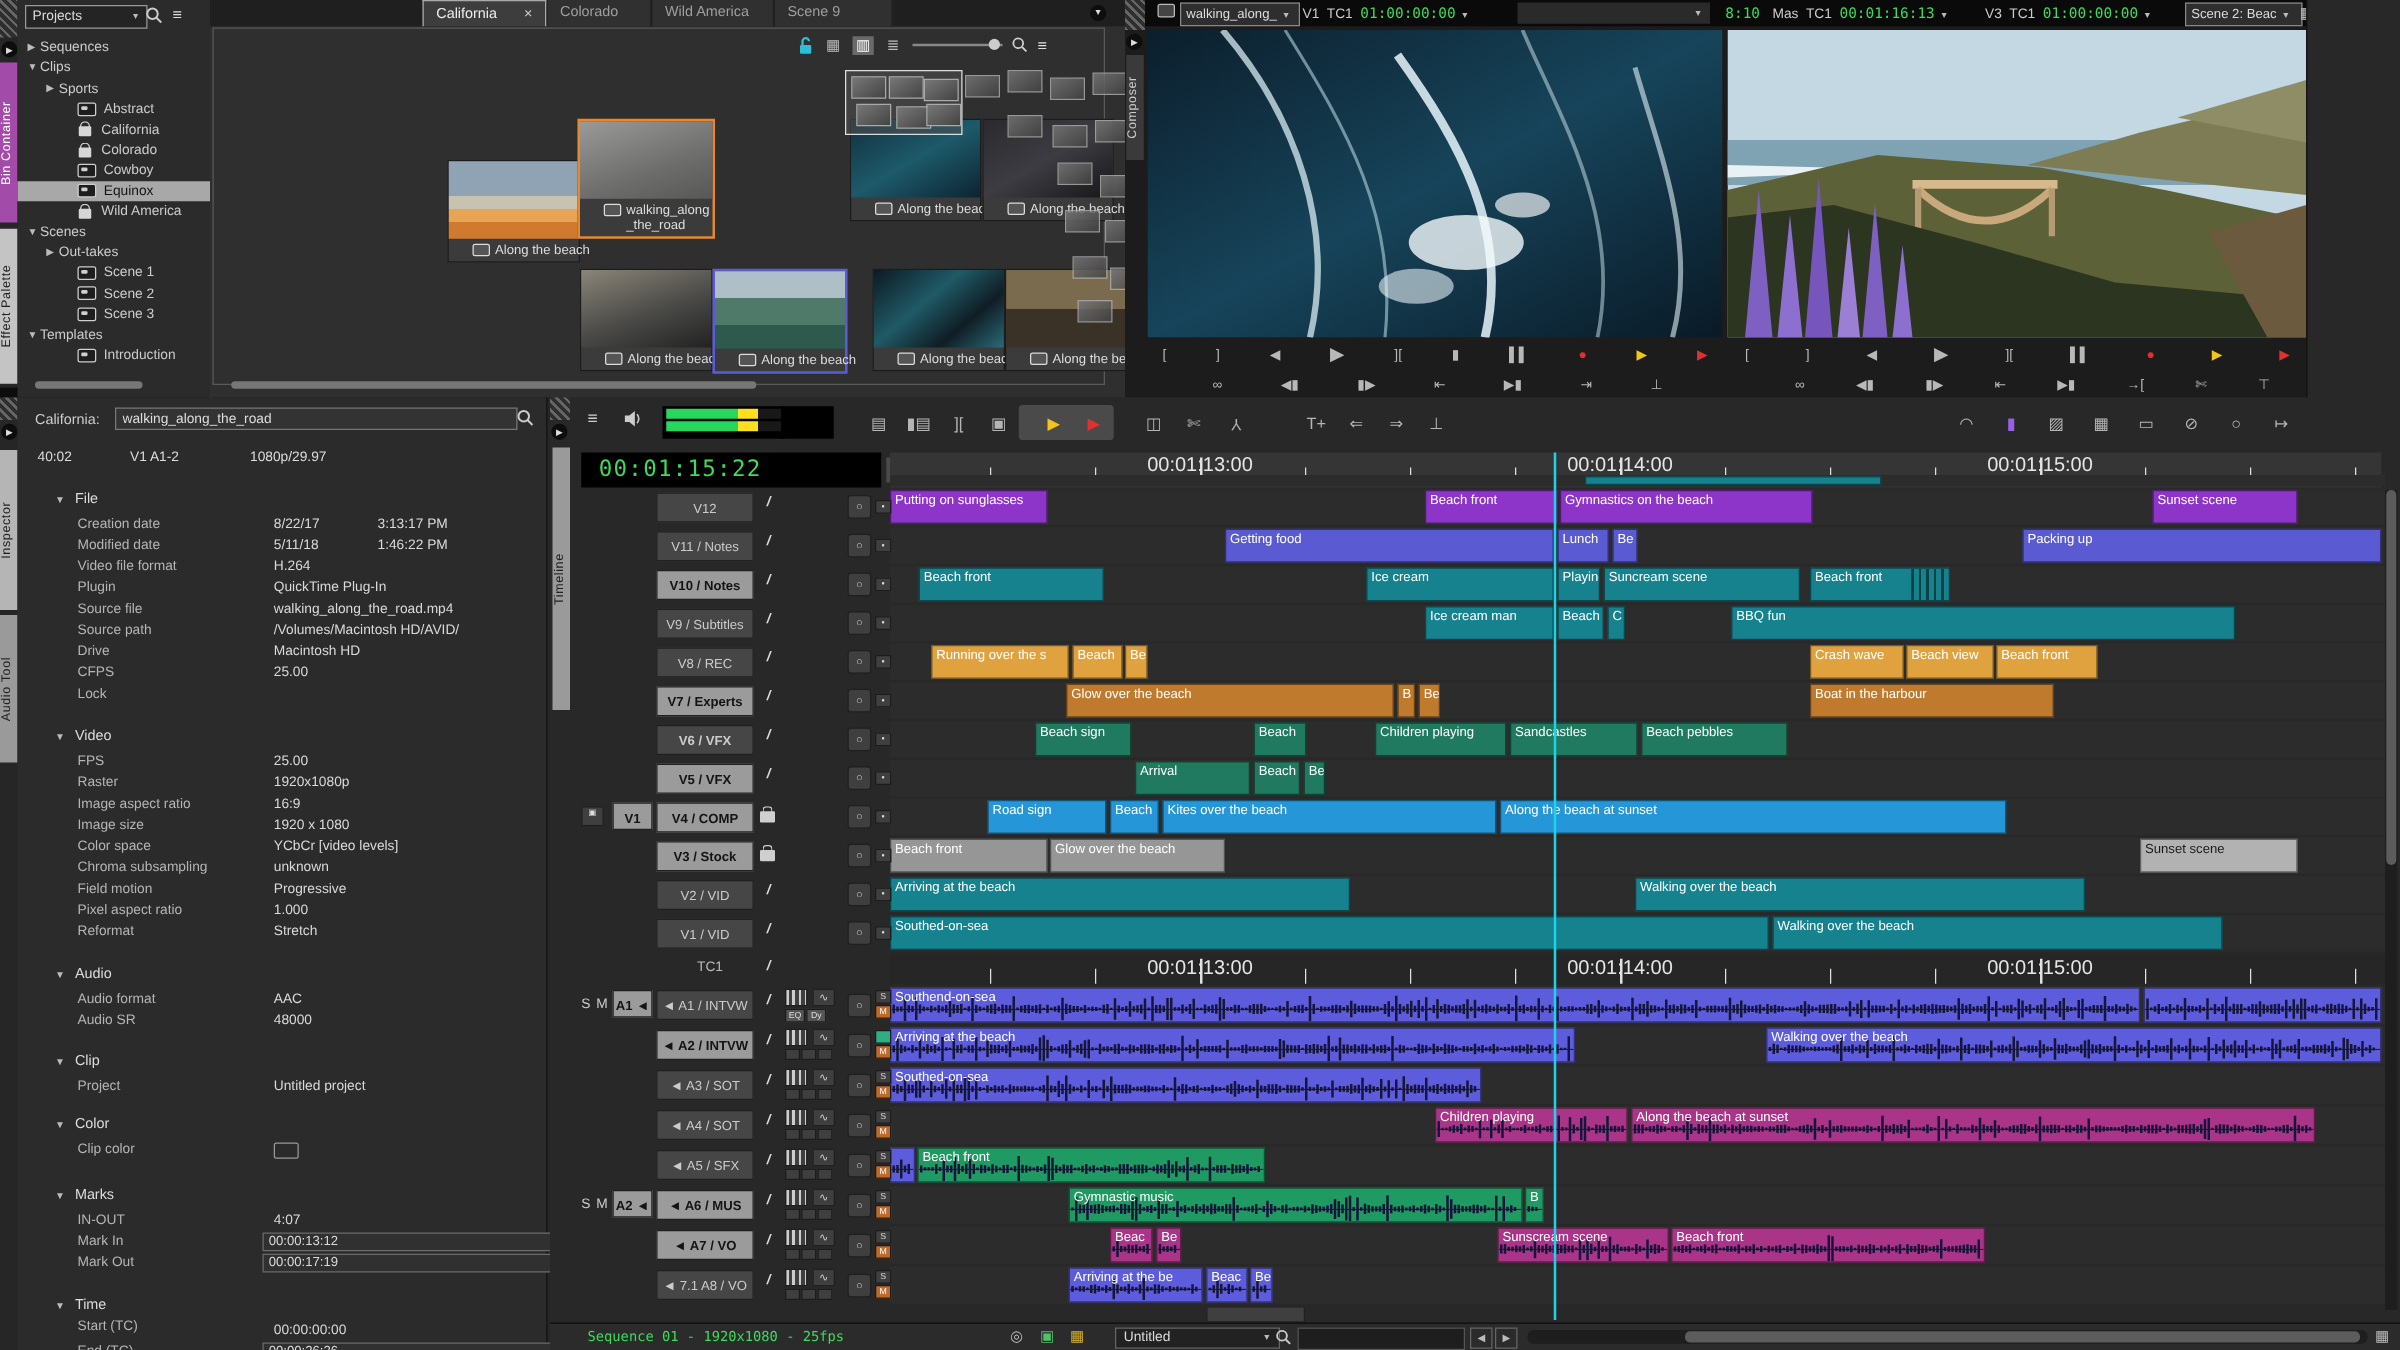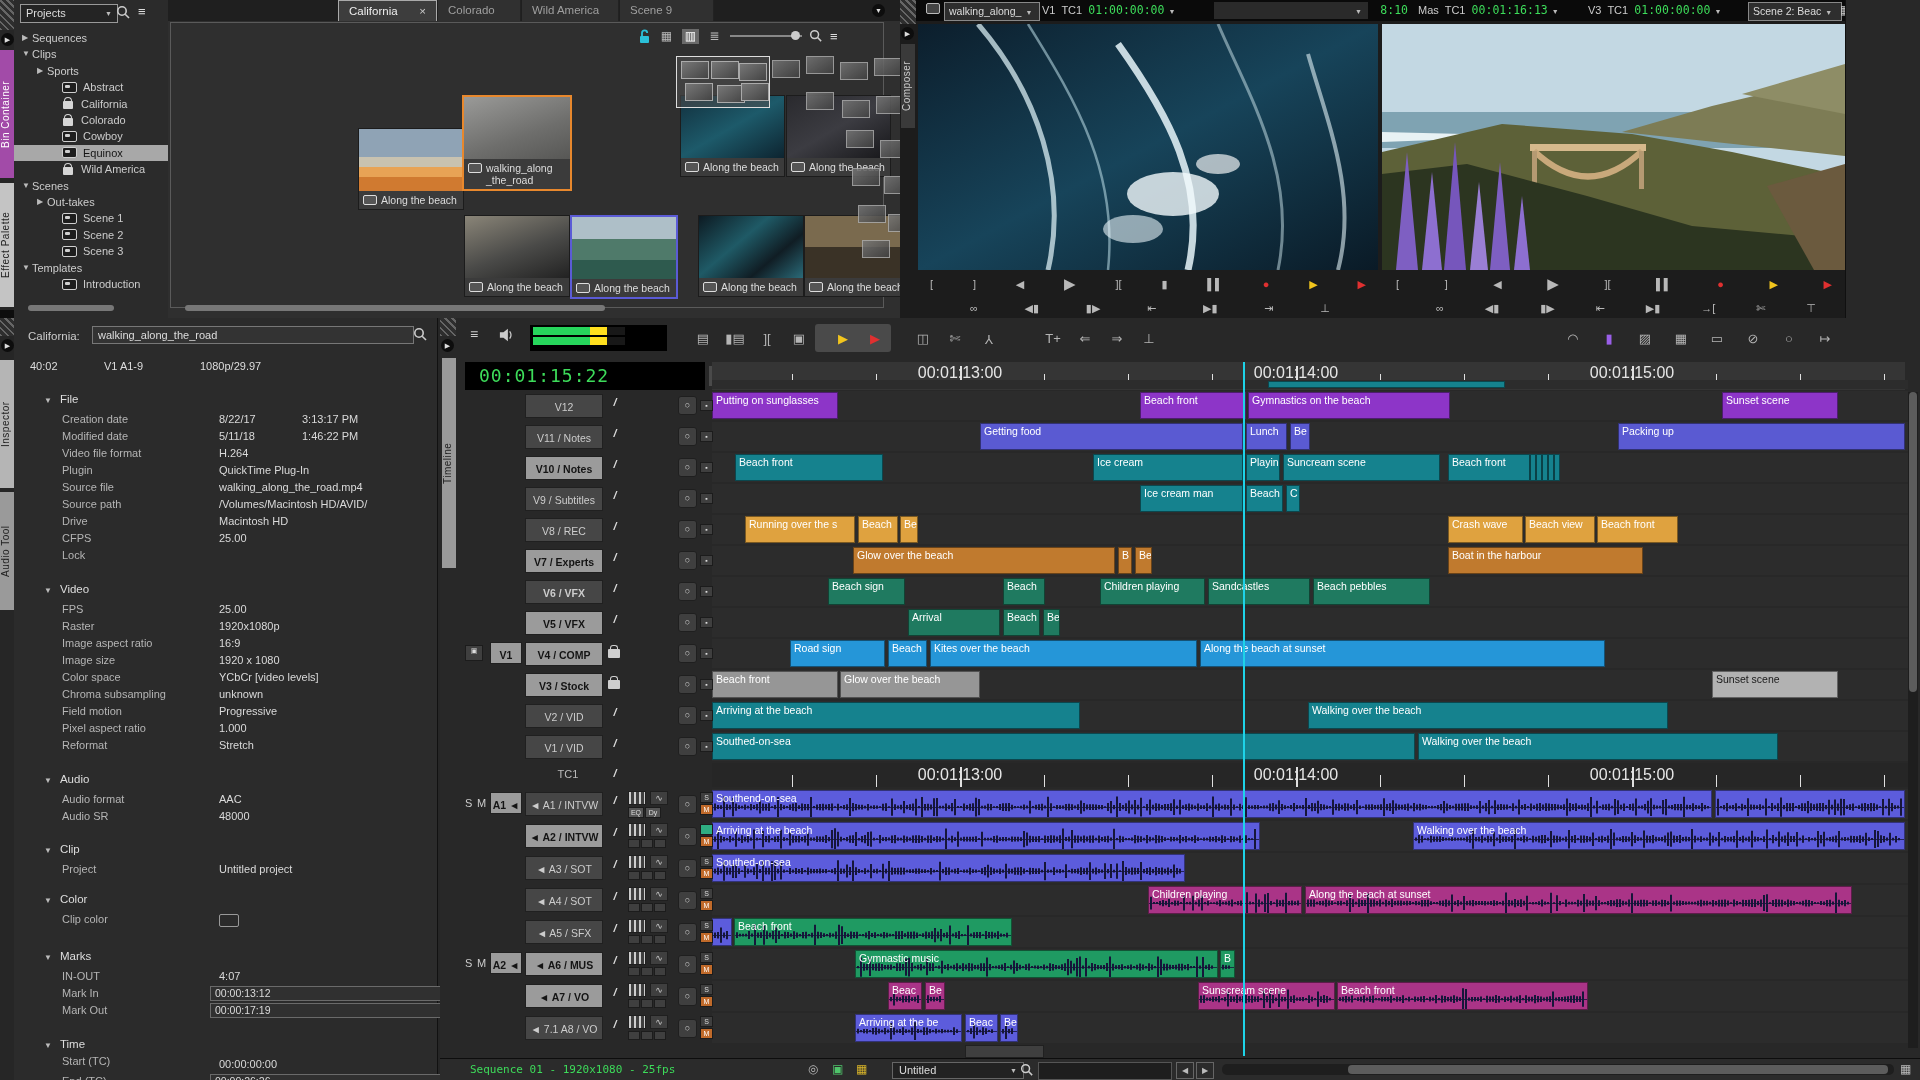--- a/index.html
+++ b/index.html
@@ -23,21 +23,21 @@
                  border-bottom:none;border-radius:4px 4px 0 0;}
   
   .tab{position:absolute;top:0;height:21px;line-height:21px;background:#303030;color:#9f9f9f;
        padding:0 10px;box-sizing:border-box;border-right:1px solid #222;font-size:11.5px;}
   .tab.active{background:#3d3d3d;color:#eee;border:1px solid #aaa;border-bottom:none;}
   
   .card{position:absolute;background:#3b3b3b;border:1px solid #1c1c1c;}
   .card.osel{border:2px solid #e8882d;}
   .card.bsel{border:2px solid #5b5bd6;}
   .thumb{width:100%;height:62px;}
-  .clabel{padding:3px 4px;color:#ddd;font-size:10.5px;line-height:12px;display:flex;gap:4px;}
+  .clabel{padding:3px 4px;color:#ddd;font-size:10.5px;line-height:12px;display:flex;gap:4px;margin-left:15px;}
   .fic{flex:none;width:12px;height:8px;margin-top:1px;background:#555;border:1px solid #ddd;border-radius:2px;}
   .th-sunset{background:linear-gradient(#8fa3b5 0 45%,#c8c2b0 45% 62%,#e8a355 62% 78%,#d07a30 78%);}
   .th-pave{background:linear-gradient(160deg,#9a9a98,#6e6e6c 60%,#575755);}
   .th-waves{background:linear-gradient(150deg,#12303e,#1d5a6a 50%,#0d2430);}
   .th-dark{background:linear-gradient(150deg,#2a2a2e,#3c3c42 50%,#17171a);}
   .th-jacket{background:linear-gradient(160deg,#8a8578,#4a4a48 55%,#222);}
   .th-cliffs{background:linear-gradient(#aebfc8 0 35%,#4f7a6a 35% 70%,#2e5a4e 70%);}
   .th-abstract{background:linear-gradient(140deg,#0d1a22,#1f5a66 40%,#101d24 70%,#2a6a78);}
   .th-moto{background:linear-gradient(#7a6a4e 0 50%,#3a3226 50%);}
   .th-rider{background:linear-gradient(#8a8070 0 55%,#4e4636 55%);}
@@ -444,21 +444,21 @@
   </div>
 
   <div class="abs" style="left:14px;top:318px;width:423px;height:762px;background:#2b2b2b;border-right:1px solid #111">
     <div class="abs" style="left:14px;top:12px;color:#ccc;font-size:11.5px">California:</div>
     <input class="abs" style="left: 78px; top: 8px; width: 310px; height: 16px; background: rgb(51, 51, 51); border: 1px solid rgb(119, 119, 119); color: rgb(221, 221, 221); font-size: 11px; padding: 0px 5px;" value="walking_along_the_road">
     <svg class="abs" style="left:399px;top:9px" width="15" height="15" viewBox="0 0 15 15">
       <circle cx="6" cy="6" r="4.2" fill="none" stroke="#ccc" stroke-width="1.6"></circle>
         <line x1="9.2" y1="9.2" x2="13" y2="13" stroke="#ccc" stroke-width="1.6"></line>
     </svg>
     <div class="abs" style="left:16px;top:42px;color:#ddd">40:02</div>
-    <div class="abs" style="left:90px;top:42px;color:#ddd">V1 A1-9</div>
+    <div class="abs" style="left:90px;top:42px;color:#ddd">V1 A1-2</div>
     <div class="abs" style="left:186px;top:42px;color:#ddd">1080p/29.97</div>
     <div id="isections">
         <div class="isec" style="top: 75px;"><div class="tarrow" style="display: inline; margin-right: 8px;">▼</div><div style="display: inline;">File</div></div>
         <div class="ilab" style="top: 95px;">Creation date</div>
         <div class="ival" style="top: 95px;">8/22/17</div>
         <div class="ival2" style="top: 95px;">3:13:17 PM</div>
         <div class="ilab" style="top: 112px;">Modified date</div>
         <div class="ival" style="top: 112px;">5/11/18</div>
         <div class="ival2" style="top: 112px;">1:46:22 PM</div>
         <div class="ilab" style="top: 129px;">Video file format</div>
@@ -649,20 +649,23 @@
       <div class="lane" style="position: absolute; left: 712px; top: 484px; width: 1196px; height: 29px;">
         <div class="clip" style="left: 428px; width: 103px; background: rgb(21, 130, 142);">
           <div style="position: relative; z-index: 2;">Ice cream man</div>
         </div>
         <div class="clip" style="left: 534px; width: 37px; background: rgb(21, 130, 142);">
           <div style="position: relative; z-index: 2;">Beach</div>
         </div>
         <div class="clip" style="left: 574px; width: 14px; background: rgb(21, 130, 142);">
           <div style="position: relative; z-index: 2;">C</div>
         </div>
+        <div class="clip" style="left: 673px; width: 403px; background: rgb(21, 130, 142);">
+          <div style="position: relative; z-index: 2;">BBQ fun</div>
+        </div>
       </div>
       <div class="tname" style="position: absolute; left: 525px; top: 486.5px; width: 78px; height: 24px;">V9 / Subtitles</div>
       <div class="pencil" style="position: absolute; left: 607px; top: 489px;">/</div>
       <div class="pwr" style="position: absolute; left: 678px; top: 489px;">○</div>
       <div class="tinybox" style="position: absolute; left: 700px; top: 493px;">▪</div>
       <div class="lane" style="position: absolute; left: 712px; top: 515px; width: 1196px; height: 29px;">
         <div class="clip" style="left: 33px; width: 110px; background: rgb(223, 162, 63);">
           <div style="position: relative; z-index: 2;">Running over the s</div>
         </div>
         <div class="clip" style="left: 146px; width: 40px; background: rgb(223, 162, 63);">

